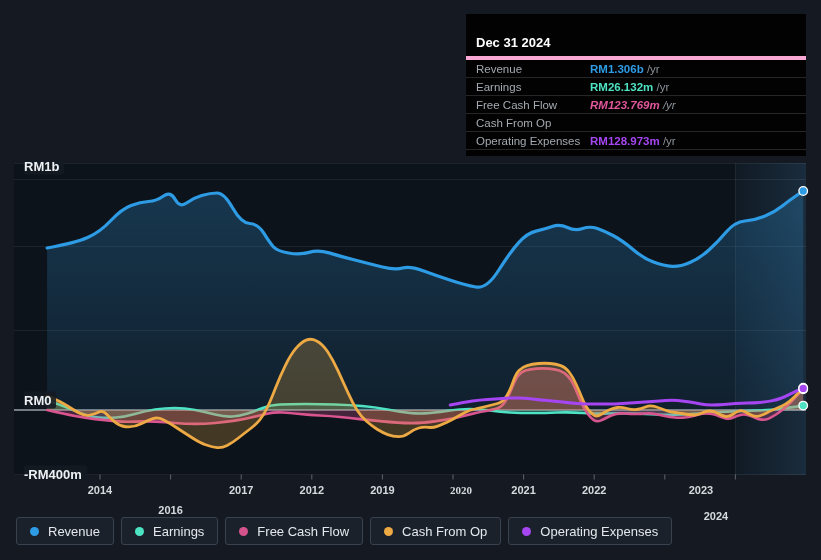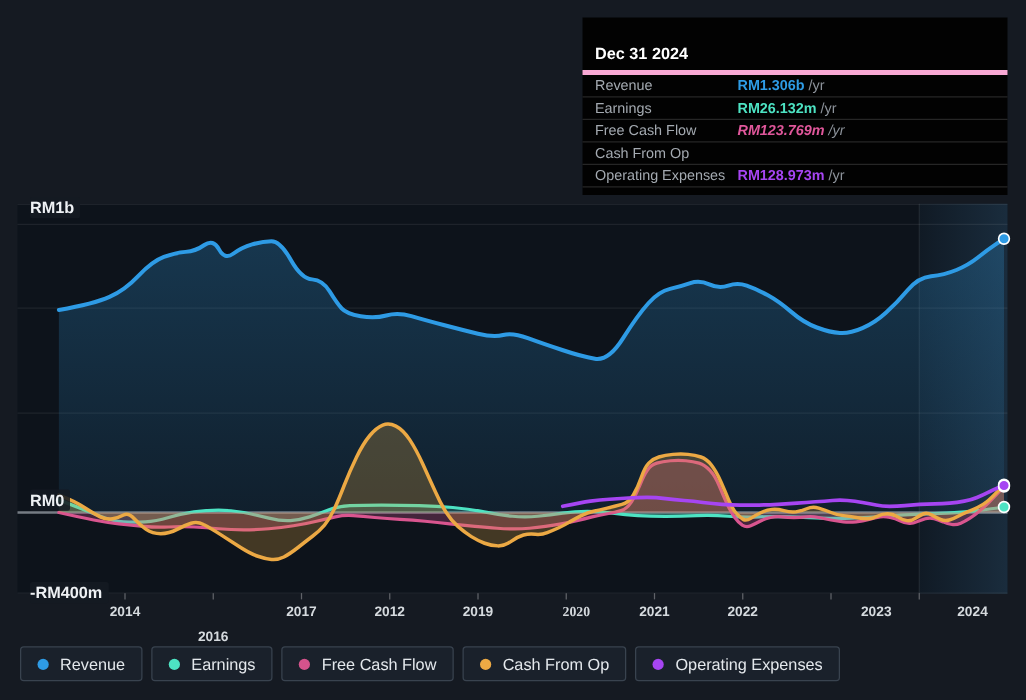--- a/index.html
+++ b/index.html
@@ -98,21 +98,21 @@
   <div id="xlabels">
       <div class="xlab" style="left: 100px;">2014</div>
       <div class="xlab" style="left: 170.6px; margin-top: 20px;">2016</div>
       <div class="xlab" style="left: 241.2px;">2017</div>
       <div class="xlab" style="left: 311.8px;">2012</div>
       <div class="xlab" style="left: 382.4px;">2019</div>
       <div class="xlab" style="left: 461px; font-family: Liberation Serif, serif;">2020</div>
       <div class="xlab" style="left: 523.6px;">2021</div>
       <div class="xlab" style="left: 594.2px;">2022</div>
       <div class="xlab" style="left: 701px;">2023</div>
-      <div class="xlab" style="left: 778px;">2024</div>
+      <div class="xlab" style="left: 716px; margin-top: 26px;">2024</div>
     </div>
 
   <div class="tooltip">
     <div class="t-title">Dec 31 2024</div>
     <div id="t-rows">
         <div class="t-row">
           <span class="t-label">Revenue</span>
           <span class="t-val" style="color: rgb(46, 155, 229);">RM1.306b<span class="t-unit"> /yr</span></span>
         </div>
         <div class="t-row">

